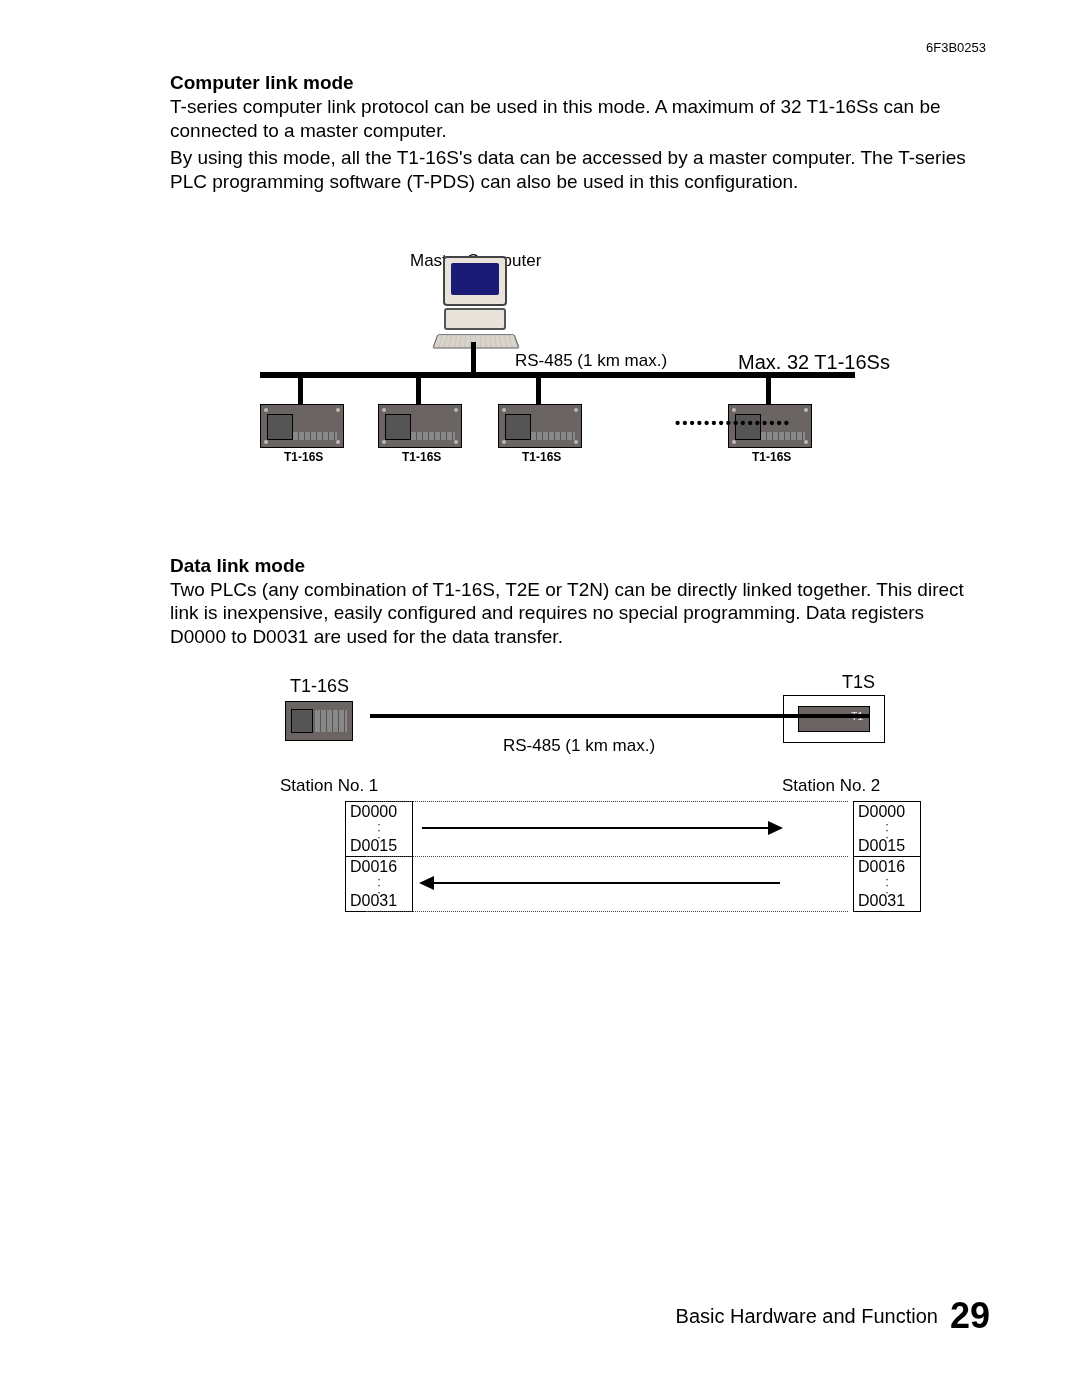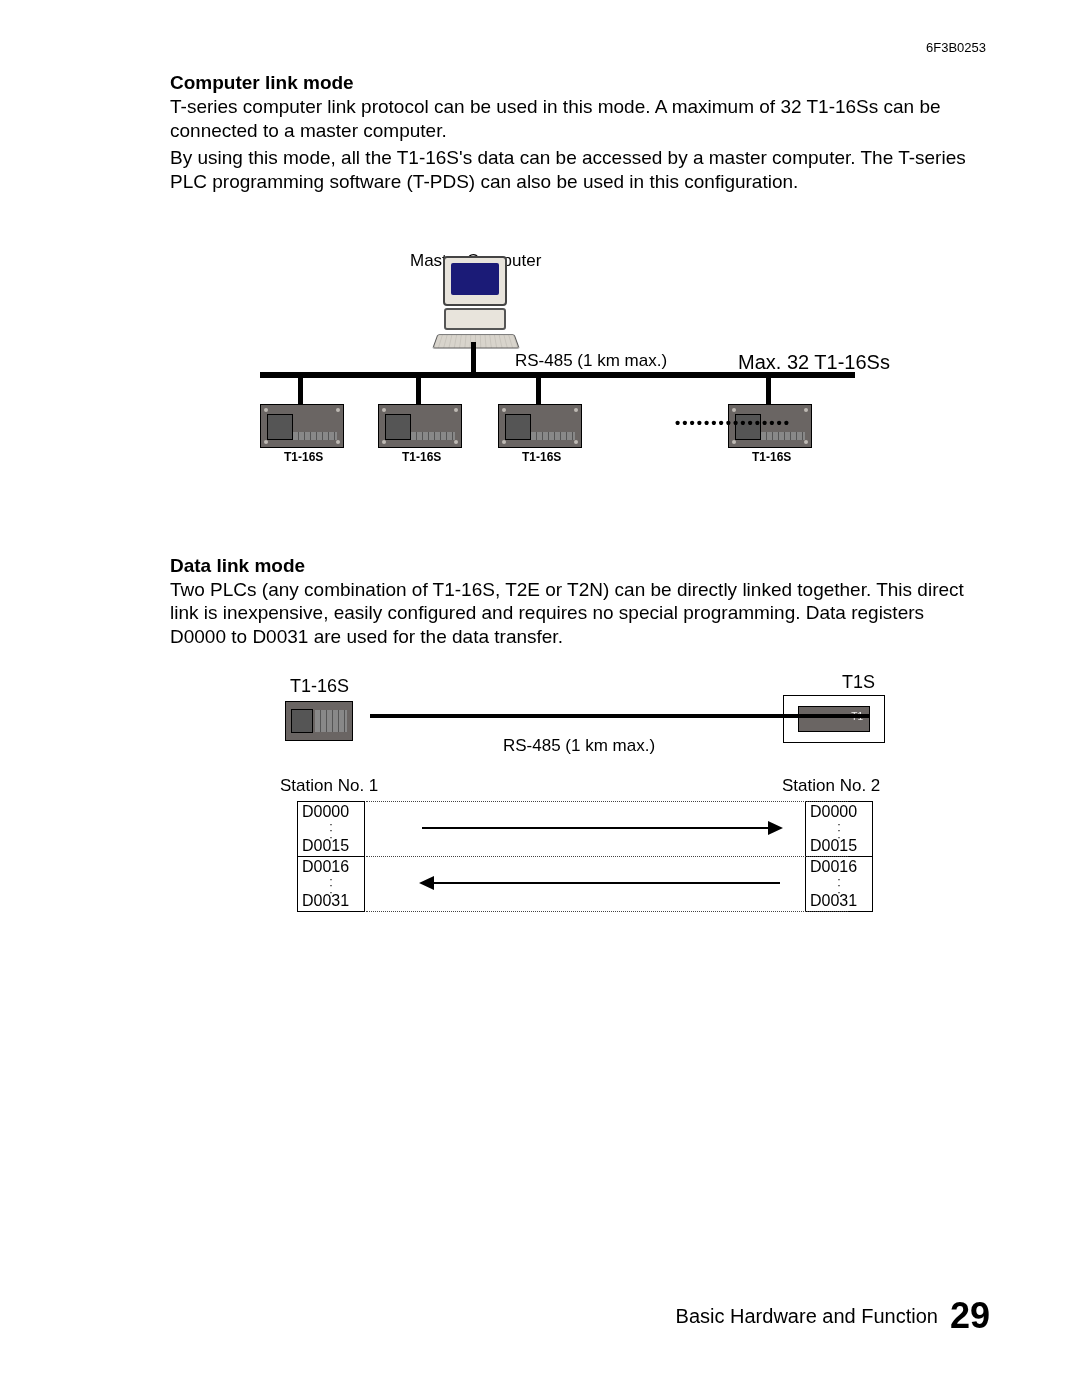--- a/index.html
+++ b/index.html
@@ -173,21 +173,21 @@
                   border:1px solid #000; }
   .d2-plc-right .inner { position:absolute; left:14px; right:14px; top:10px; bottom:10px;
                          background:#6a6563; border:1px solid #000; }
   .d2-plc-right .inner .t1 { position:absolute; right:6px; top:4px; font-size:10px; color:#eee; }
   .d2-bus { position:absolute; left:200px; right:110px; top:39px; height:4px; background:#000; }
   .d2-rs { position:absolute; left:333px; top:60px; font-size:17px; }
   .d2-stn-left { position:absolute; left:110px; top:100px; font-size:17px; }
   .d2-stn-right { position:absolute; left:612px; top:100px; font-size:17px; }
 
   .reg-table {
-    position:absolute; top:126px; width:68px;
+    position:absolute; top:126px; width:68px;margin-left:48px;
   }
   .reg-table.left { left:127px; }
   .reg-table.right { left:635px; }
   .reg-table .half {
     border:1px solid #000; height:54px; position:relative;
     font-size:16px;
   }
   .reg-table .half + .half { border-top: none; text-align: center; }
   .reg-table .val-top { position:absolute; top:0; left:4px; }
   .reg-table .val-bot { position:absolute; bottom:0; left:4px; }

